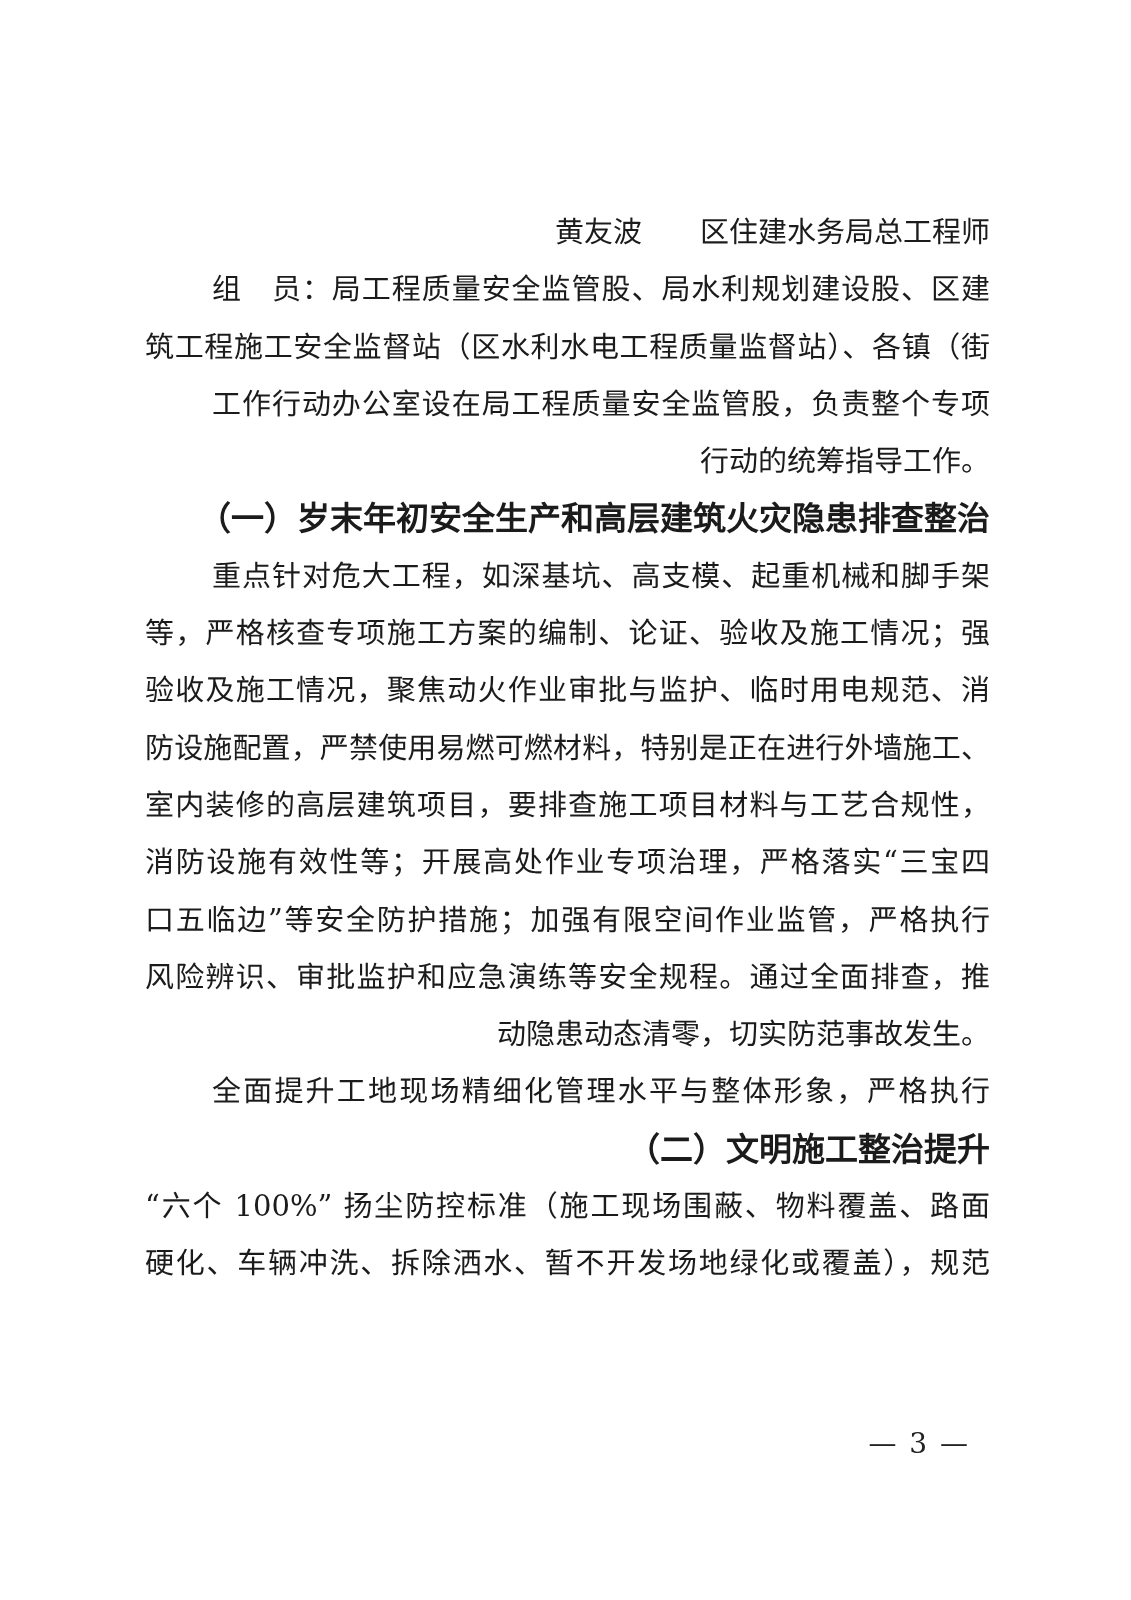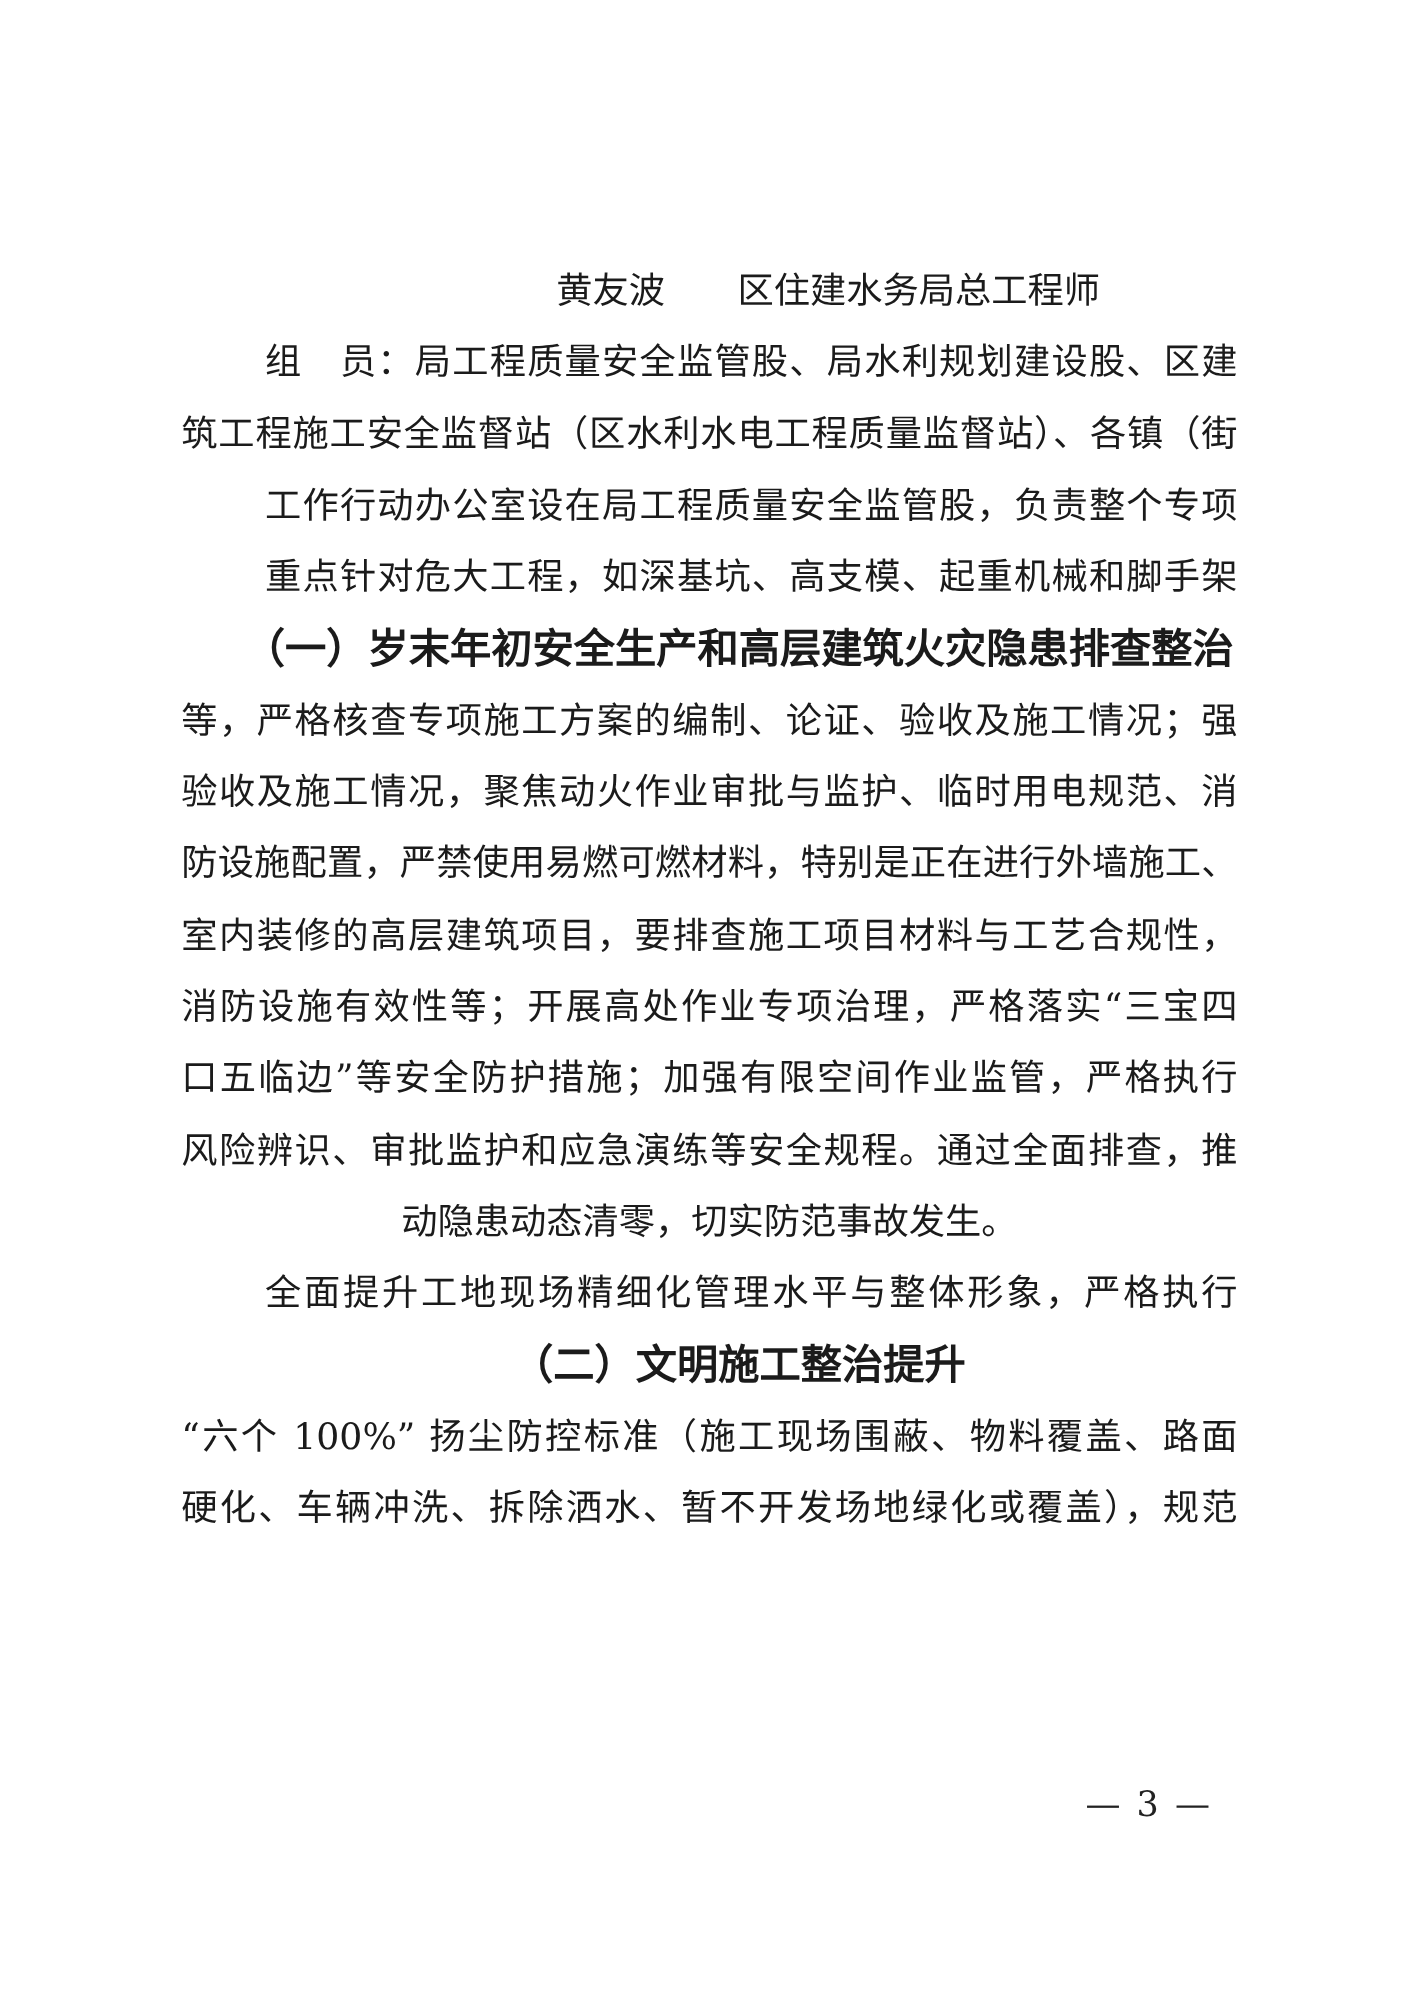--- a/index.html
+++ b/index.html
@@ -21,21 +21,21 @@
     position: absolute;
     left: 145px;
     top: 204px;
     width: 845px;
     font-size: 29px;
     line-height: 57.3px;
     letter-spacing: 0;
   }
   .line {
     min-height: 57.3px;
-    text-align: center;
+    text-align: right;
   }
   
   .fill {
     text-align: justify;
     text-align-last: justify;
   }
   
   .ind {
     padding-left: 67px;
   }
@@ -71,22 +71,23 @@
 </style>
 </head>
 <body>
 
 <div class="page">
   <main class="content">
     <div class="line name">黄友波　　区住建水务局总工程师</div>
     <div class="line ind fill">组　员：局工程质量安全监管股、局水利规划建设股、区建</div>
     <div class="line fill">筑工程施工安全监督站（区水利水电工程质量监督站）、各镇（街</div>
     <div class="line ind fill">工作行动办公室设在局工程质量安全监管股，负责整个专项</div>
+    <div class="line">行动的统筹指导工作。</div>
+    <div class="line sub-heading">（一）岁末年初安全生产和高层建筑火灾隐患排查整治</div>
     <div class="line ind fill">重点针对危大工程，如深基坑、高支模、起重机械和脚手架</div>
-    <div class="line sub-heading">（一）岁末年初安全生产和高层建筑火灾隐患排查整治</div>
     <div class="line fill">等，严格核查专项施工方案的编制、论证、验收及施工情况；强</div>
     <div class="line fill">验收及施工情况，聚焦动火作业审批与监护、临时用电规范、消</div>
     <div class="line fill">防设施配置，严禁使用易燃可燃材料，特别是正在进行外墙施工、</div>
     <div class="line fill">室内装修的高层建筑项目，要排查施工项目材料与工艺合规性，</div>
     <div class="line fill">消防设施有效性等；开展高处作业专项治理，严格落实“三宝四</div>
     <div class="line fill">口五临边”等安全防护措施；加强有限空间作业监管，严格执行</div>
     <div class="line fill">风险辨识、审批监护和应急演练等安全规程。通过全面排查，推</div>
     <div class="line">动隐患动态清零，切实防范事故发生。</div>
     <div class="line ind fill">全面提升工地现场精细化管理水平与整体形象，严格执行</div>
     <div class="line sub-heading">（二）文明施工整治提升</div>

